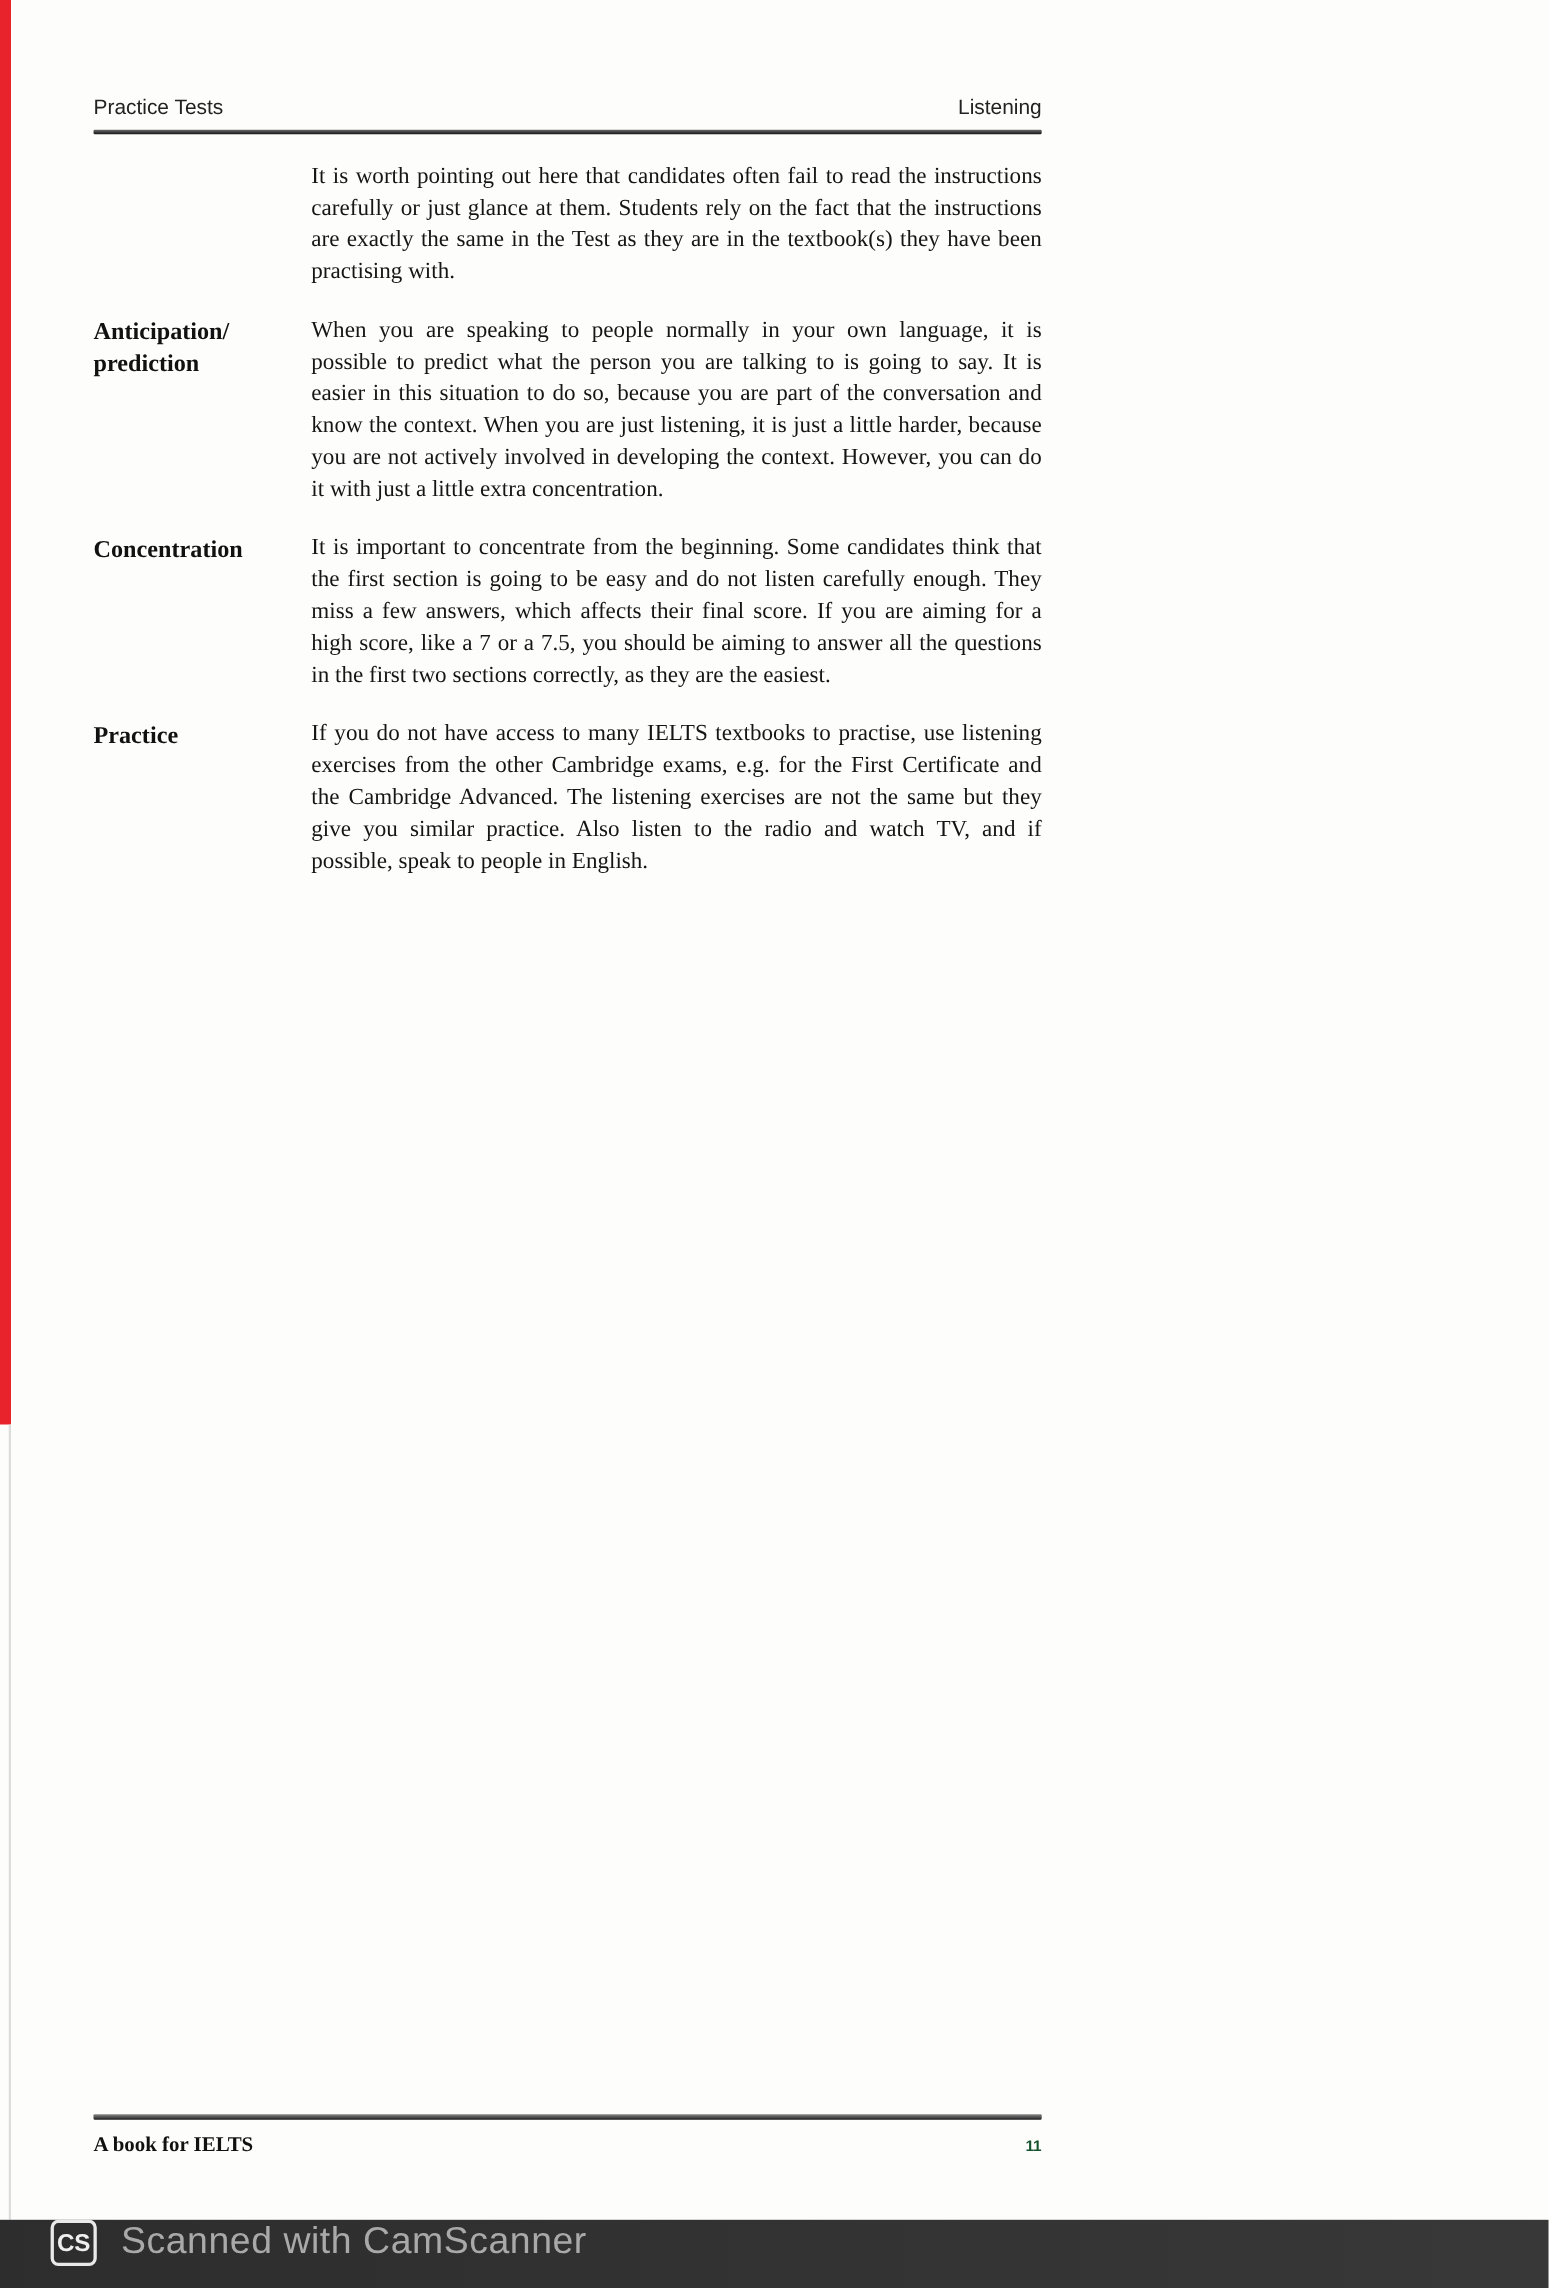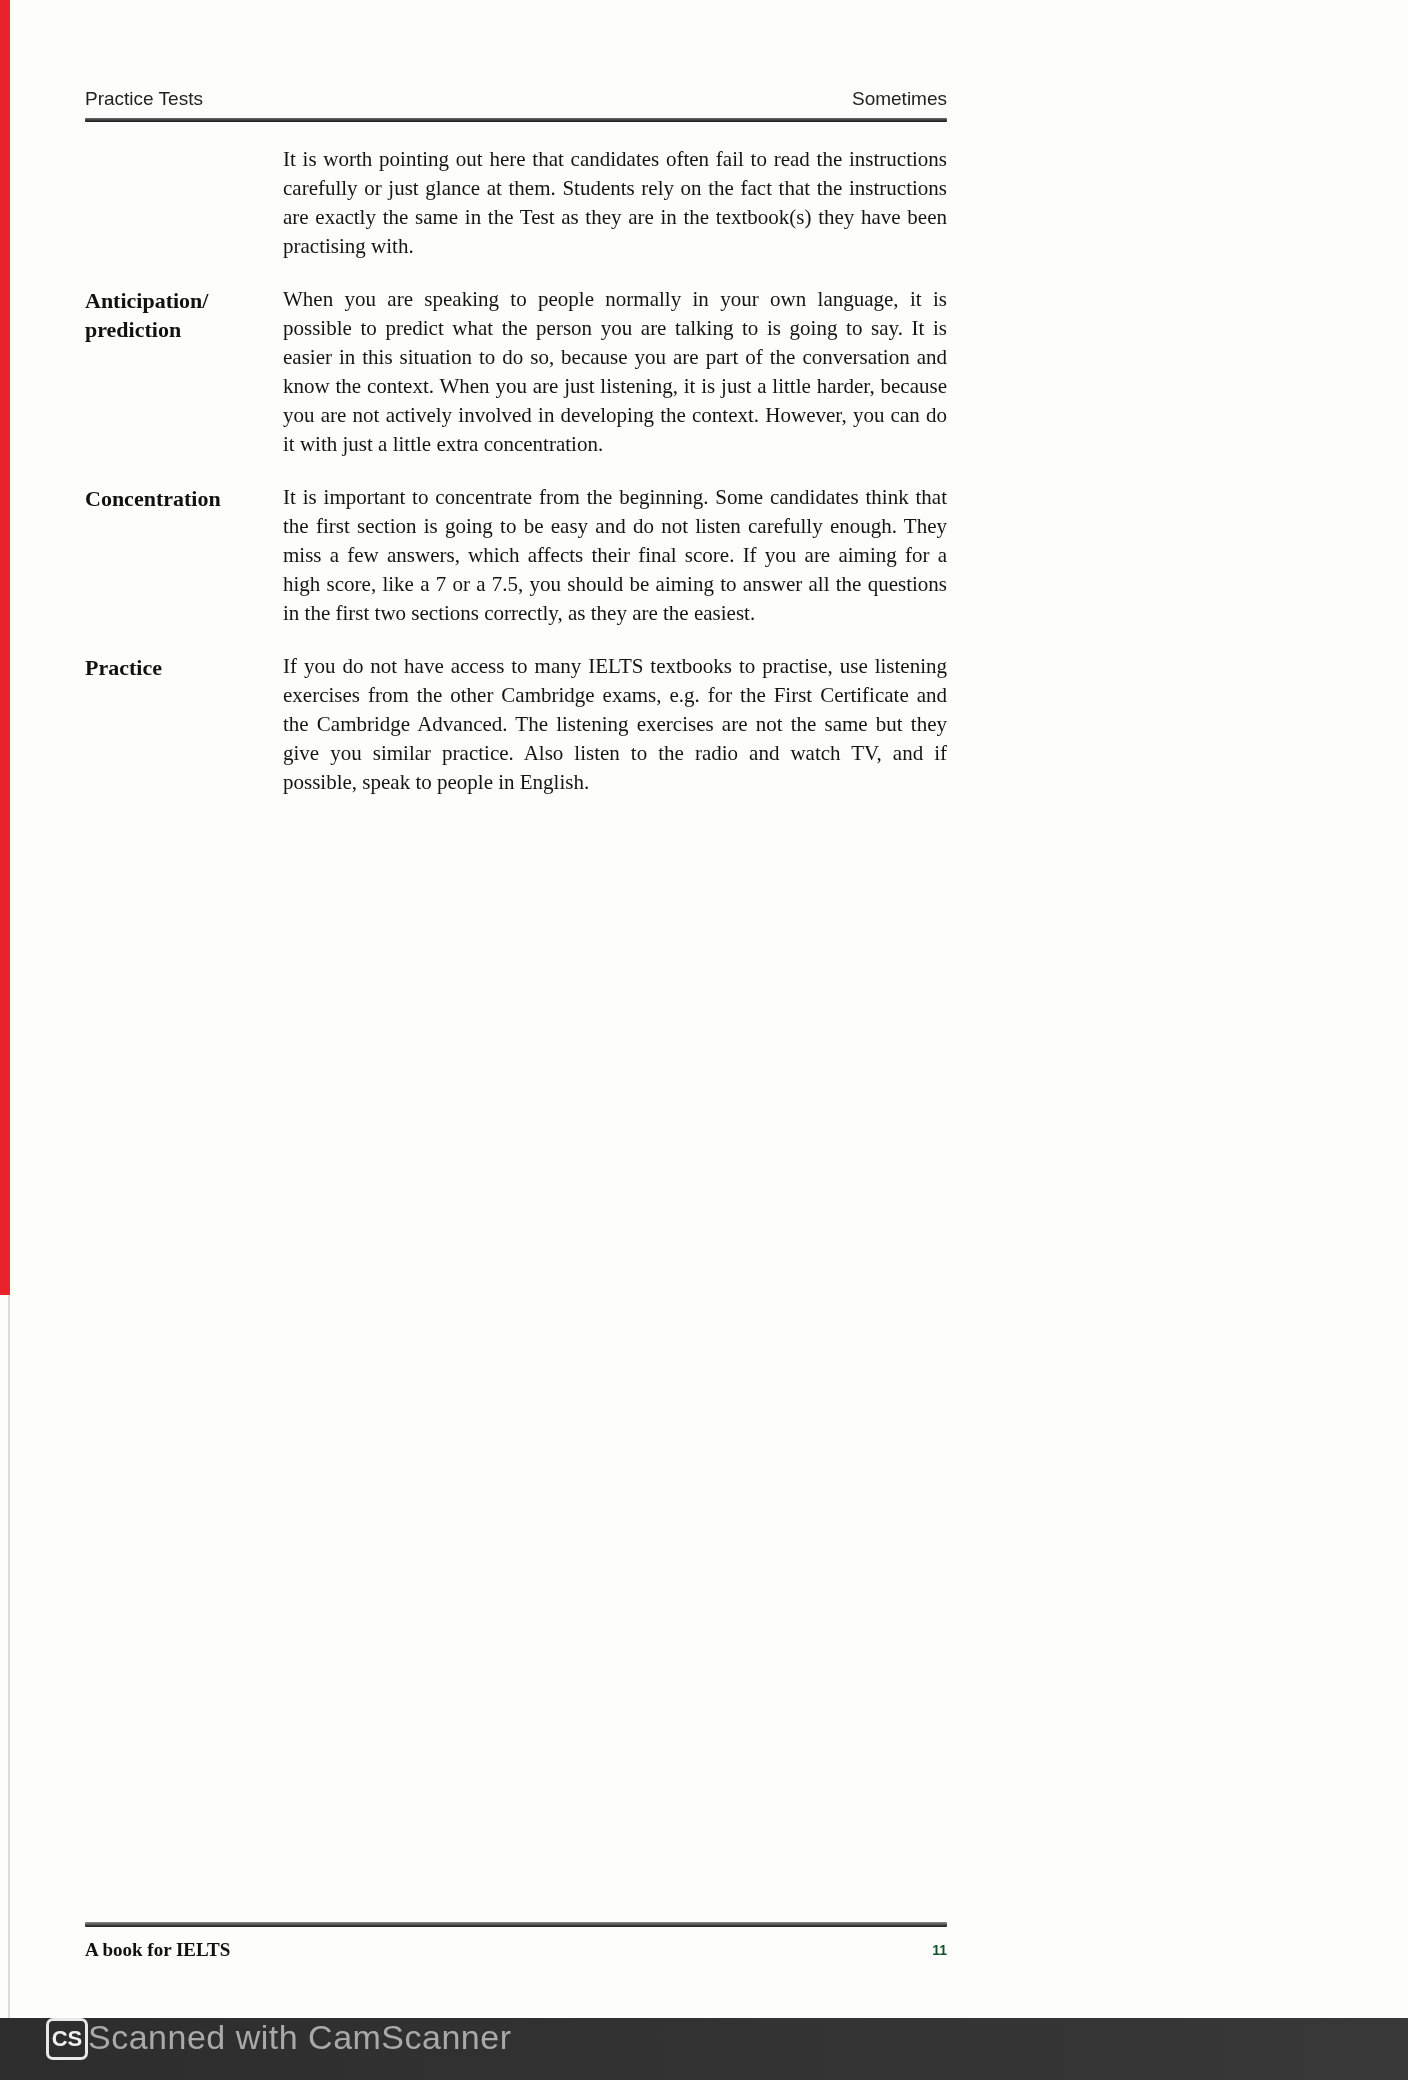--- a/index.html
+++ b/index.html
@@ -136,38 +136,39 @@
     box-sizing: border-box;
     display: flex;
     align-items: center;
     justify-content: center;
     font-family: "Liberation Sans", sans-serif;
     font-weight: bold;
     font-size: 22px;
     color: #efefef;
   }
   .scanner-text {
+    margin-left: 22px;
     font-family: "Liberation Sans", sans-serif;
     font-size: 34px;
     color: #a9a9a9;
     letter-spacing: 0.5px;
   }
 </style>
 </head>
 <body>
 
 <div class="page">
 
   <div class="red-edge"></div>
   <div class="fold-line"></div>
 
   <div class="header">
     <div class="header-row">
       <span>Practice Tests</span>
-      <span>Sometimes</span>
+      <span>Listening</span>
     </div>
     <div class="header-rule"></div>
   </div>
 
   <div class="content">
 
     <div class="section-row">
       <div class="section-heading"></div>
       <div class="section-paragraph">It is worth pointing out here that candidates often fail to read the instructions carefully or just glance at them. Students rely on the fact that the instructions are exactly the same in the Test as they are in the textbook(s) they have been practising with.</div>
     </div>

